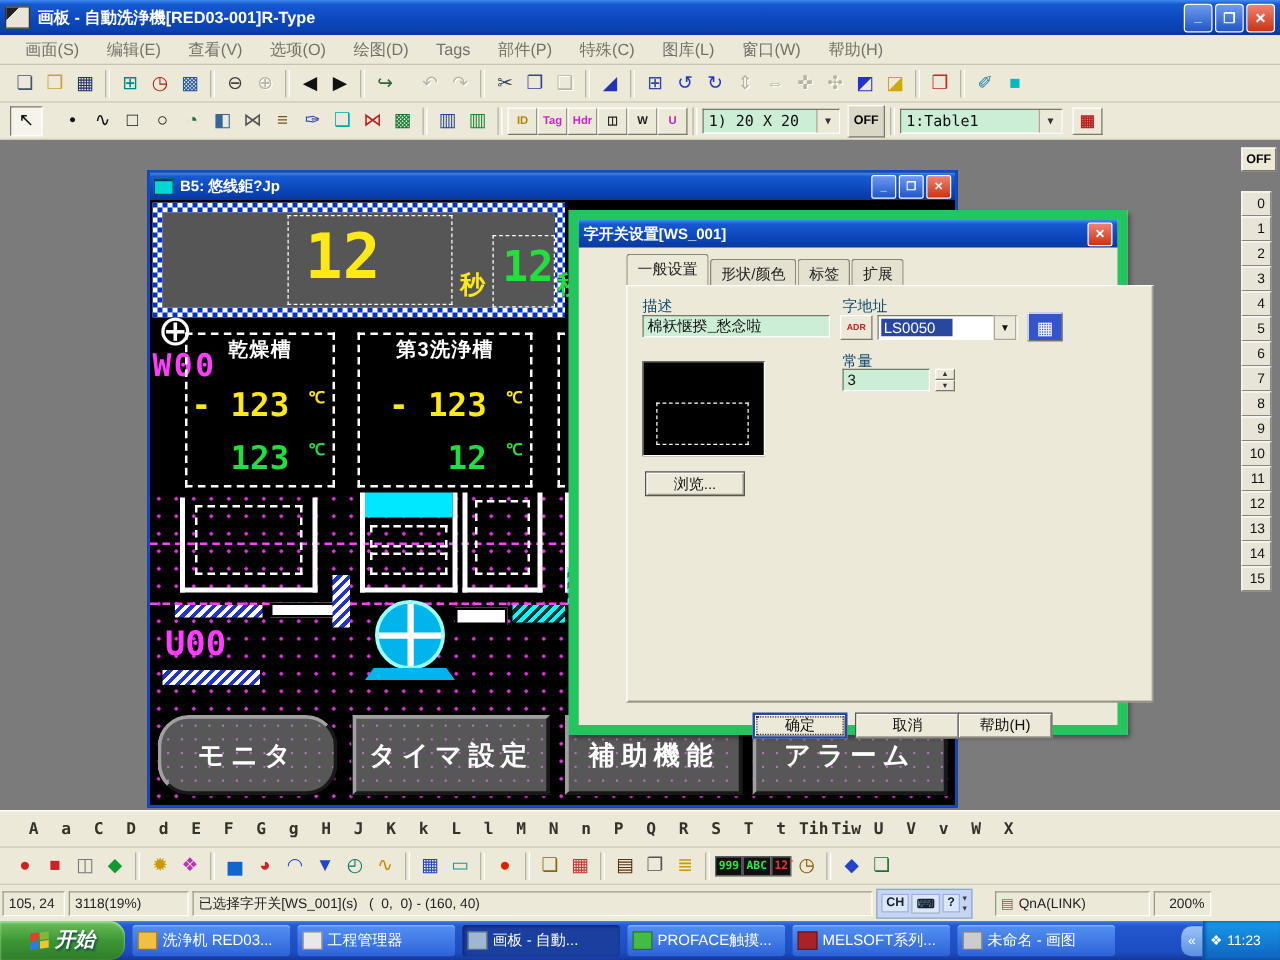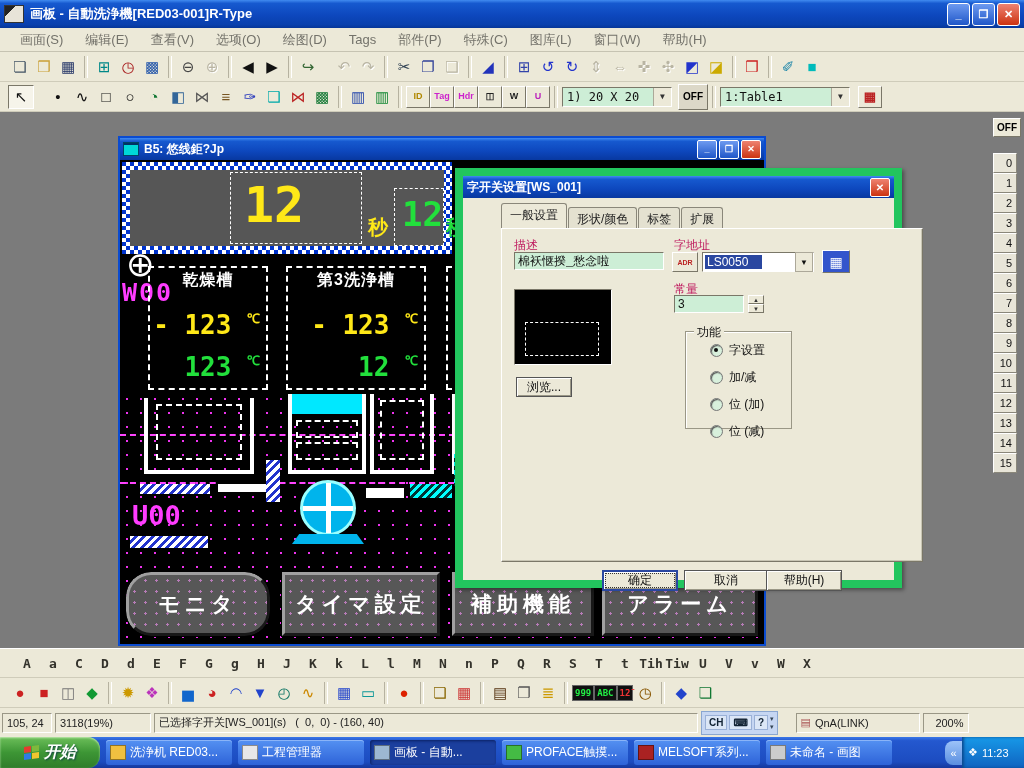--- a/index.html
+++ b/index.html
@@ -94,21 +94,21 @@
   .dlgclose{margin-left:auto;width:18px;height:17px;border:1px solid #fff;border-radius:2px;
     background:linear-gradient(180deg,#ee8372,#cc3311);color:#fff;font-size:10px;font-weight:bold;
     display:flex;align-items:center;justify-content:center;}
   .dlgbody{position:relative;width:100%;height:calc(100% - 22px);margin-left:28px;}
   .tabs{left:10px;top:8px;display:flex;align-items:flex-end;height:22px;}
   .tab{border:1px solid #8a877a;border-bottom:none;background:#e4e1d0;padding:3px 8px 2px;font-size:12px;color:#222;
     border-radius:3px 3px 0 0;margin-right:1px;height:15px;}
   .tab.active{background:#ece9d8;height:19px;position:relative;z-index:2;font-weight:normal;}
   .tabpanel{left:10px;top:30px;width:420px;height:332px;border:1px solid;border-color:#fff #7a7768 #7a7768 #fff;
     box-shadow:inset -1px -1px 0 #c8c5b4;background:#ece9d8;}
-  .dlabel{font-size:12px;color:#be185d;}
+  .dlabel{font-size:12px;color:#0c4a6e;}
   .field{background:#cdeed6;border:1px solid;border-color:#7a7768 #fff #fff #7a7768;font-size:12px;color:#111;
     display:flex;align-items:center;padding-left:3px;box-sizing:border-box;}
   .selval{background:#2a47a0;color:#fff;padding:0 14px 0 2px;font-size:12px;}
   .minibtn{border:1px solid;border-color:#fff #7a7768 #7a7768 #fff;background:#ece9d8;display:flex;align-items:center;justify-content:center;box-sizing:border-box;}
   .spinbtn{width:16px;height:9px;font-size:6px;color:#333;}
   .groupbox{border:1px solid #9a9786;box-shadow:inset 1px 1px 0 #fff;position:absolute;}
   .grouplegend{position:absolute;top:-8px;left:8px;background:#ece9d8;padding:0 3px;font-size:12px;color:#111;}
   .radio-row{display:flex;align-items:center;gap:6px;position:absolute;left:12px;}
   .rb{width:11px;height:11px;border-radius:50%;background:#d8f0dc;border:1px solid #777;box-shadow:inset 1px 1px 1px #555;position:relative;}
   .rb.on::after{content:"";position:absolute;left:3px;top:3px;width:4px;height:4px;border-radius:50%;background:#111;}
@@ -477,61 +477,37 @@
             <span class="tab">扩展</span>
 
         </div>
         <div class="abs tabpanel">
           <div class="abs dlabel" style="left:12px;top:8px;">描述</div>
           <div class="abs field" style="left:12px;top:23px;width:150px;height:18px;font-family:Liberation Mono, monospace;">棉袄惬揆_愁念啦</div>
 
           <div class="abs preview" style="left:12px;top:60px;width:96px;height:74px;">
             <div class="abs" style="left:10px;top:32px;width:72px;height:32px;border:1px dashed #fff;"></div>
           </div>
-          <div class="abs pushbtn" style="left:14px;top:148px;width:56px;height:20px;">浏览...</div>
+          <div class="abs pushbtn" style="left:14px;top:148px;width:80px;height:20px;">浏览...</div>
 
           <div class="abs dlabel" style="left:172px;top:8px;">字地址</div>
           <div class="abs minibtn" style="left:170px;top:23px;width:26px;height:20px;font-size:7px;font-weight:bold;color:#bb2222;">ADR</div>
           <div class="abs field" style="left:200px;top:23px;width:112px;height:20px;background:#fff;padding-left:2px;">
             <span class="selval">LS0050</span>
             <span class="arrowbtn" style="width:16px;height:18px;background:#ece9d8;border:1px solid #aca899;display:flex;align-items:center;justify-content:center;font-size:8px;margin-left:auto;">▼</span>
           </div>
           <div class="abs minibtn" style="left:320px;top:21px;width:28px;height:23px;background:#3355cc;color:#fff;font-size:14px;">▦</div>
 
           <div class="abs dlabel" style="left:172px;top:52px;">常量</div>
           <div class="abs field" style="left:172px;top:66px;width:70px;height:18px;">3</div>
           <div class="abs" style="left:246px;top:66px;">
             <div class="minibtn spinbtn">▲</div>
             <div class="minibtn spinbtn">▼</div>
           </div>
 
-          <div class="groupbox" style="left:183px;top:102px;width:105px;height:96px;">
-            <span class="grouplegend">功能</span>
-
-              <label class="radio-row" style="position:relative;display:flex;margin:10px 0 0 12px;">
-                <span class="rb on"></span>
-                <span class="rlabel">字设置</span>
-              </label>
-
-              <label class="radio-row" style="position:relative;display:flex;margin:10px 0 0 12px;">
-                <span class="rb"></span>
-                <span class="rlabel">加/减</span>
-              </label>
-
-              <label class="radio-row" style="position:relative;display:flex;margin:10px 0 0 12px;">
-                <span class="rb"></span>
-                <span class="rlabel">位 (加)</span>
-              </label>
-
-              <label class="radio-row" style="position:relative;display:flex;margin:10px 0 0 12px;">
-                <span class="rb"></span>
-                <span class="rlabel">位 (减)</span>
-              </label>
-
-          </div>
         </div>
 
         <div class="abs pushbtn focus" style="left:111px;top:372px;width:76px;height:21px;">确定</div>
         <div class="abs pushbtn" style="left:193px;top:372px;width:84px;height:21px;">取消</div>
         <div class="abs pushbtn" style="left:275px;top:372px;width:76px;height:21px;">帮助(H)</div>
       </div>
     </div>
   </div>
 
   <div class="abs letterbar">

